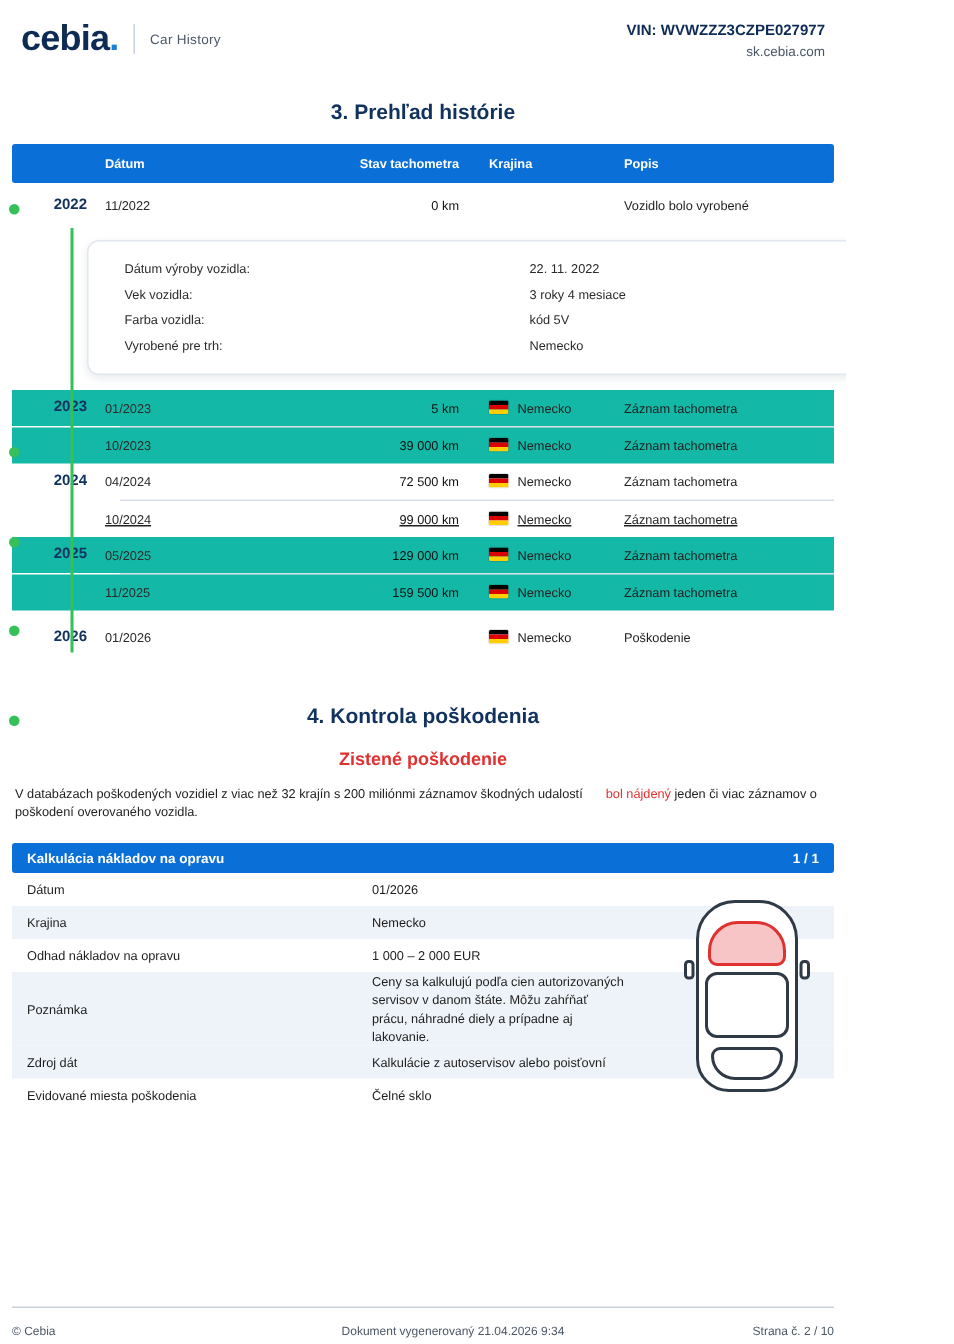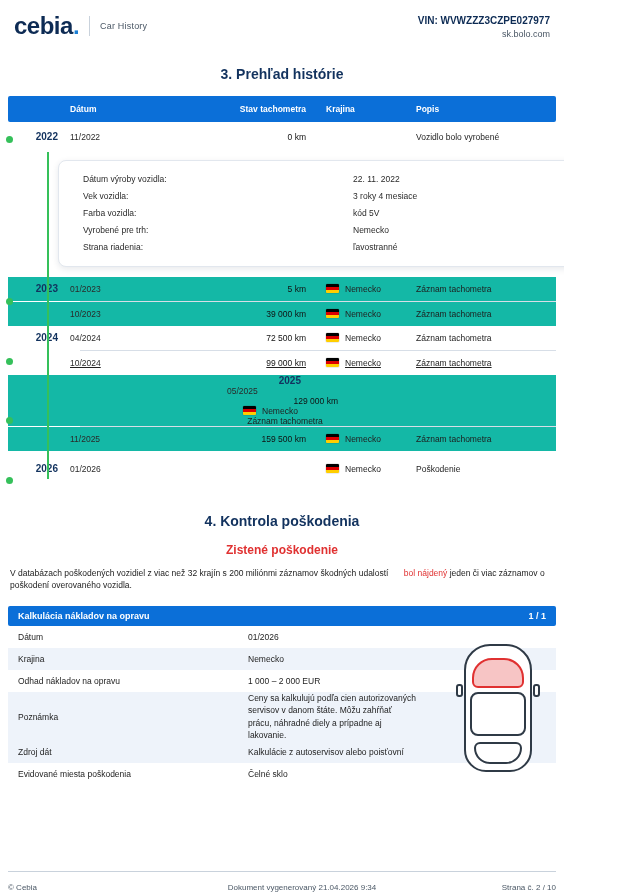--- a/index.html
+++ b/index.html
@@ -297,21 +297,21 @@
 <div class="page">
 
   <div class="header">
     <div class="brand">
       <div class="logo"><span>cebia</span><span class="dot">.</span></div>
       <div class="brand-divider"></div>
       <div class="brand-sub">Car History</div>
     </div>
     <div class="header-right">
       <div class="vin">VIN: WVWZZZ3CZPE027977</div>
-      <div class="site">sk.bolo.com</div>
+      <div class="site">sk.cebia.com</div>
     </div>
   </div>
 
   <div class="section-title">3. Prehľad histórie</div>
 
   <div class="hist-wrap">
     <div class="hist-head">
       <div class="c-year"></div>
       <div class="c-date">Dátum</div>
       <div class="c-odo">Stav tachometra</div>
@@ -342,24 +342,20 @@
           <div class="detail-value">3 roky 4 mesiace</div>
         </div>
         <div class="detail-row">
           <div class="detail-label">Farba vozidla:</div>
           <div class="detail-value">kód 5V</div>
         </div>
         <div class="detail-row">
           <div class="detail-label">Vyrobené pre trh:</div>
           <div class="detail-value">Nemecko</div>
         </div>
-        <div class="detail-row">
-          <div class="detail-label">Strana riadenia:</div>
-          <div class="detail-value">ľavostranné</div>
-        </div>
       </div>
 
       <div class="row alt" style="min-height:24px;">
         <div class="c-year">2023</div>
         <div class="c-date">01/2023</div>
         <div class="c-odo">5 km</div>
         <div class="c-country">
           <span class="flag">
               <i class="b1"></i>
               <i class="b2"></i>
@@ -410,21 +406,21 @@
           <span class="flag">
               <i class="b1"></i>
               <i class="b2"></i>
               <i class="b3"></i>
             </span>
           <span>Nemecko</span>
         </div>
         <div class="c-desc">Záznam tachometra</div>
       </div>
 
-      <div class="row alt" style="min-height:24px;flex-direction:column;">
+      <div class="row alt" style="min-height:24px;">
         <div class="c-year">2025</div>
         <div class="c-date">05/2025</div>
         <div class="c-odo">129 000 km</div>
         <div class="c-country">
           <span class="flag">
               <i class="b1"></i>
               <i class="b2"></i>
               <i class="b3"></i>
             </span>
           <span>Nemecko</span>

